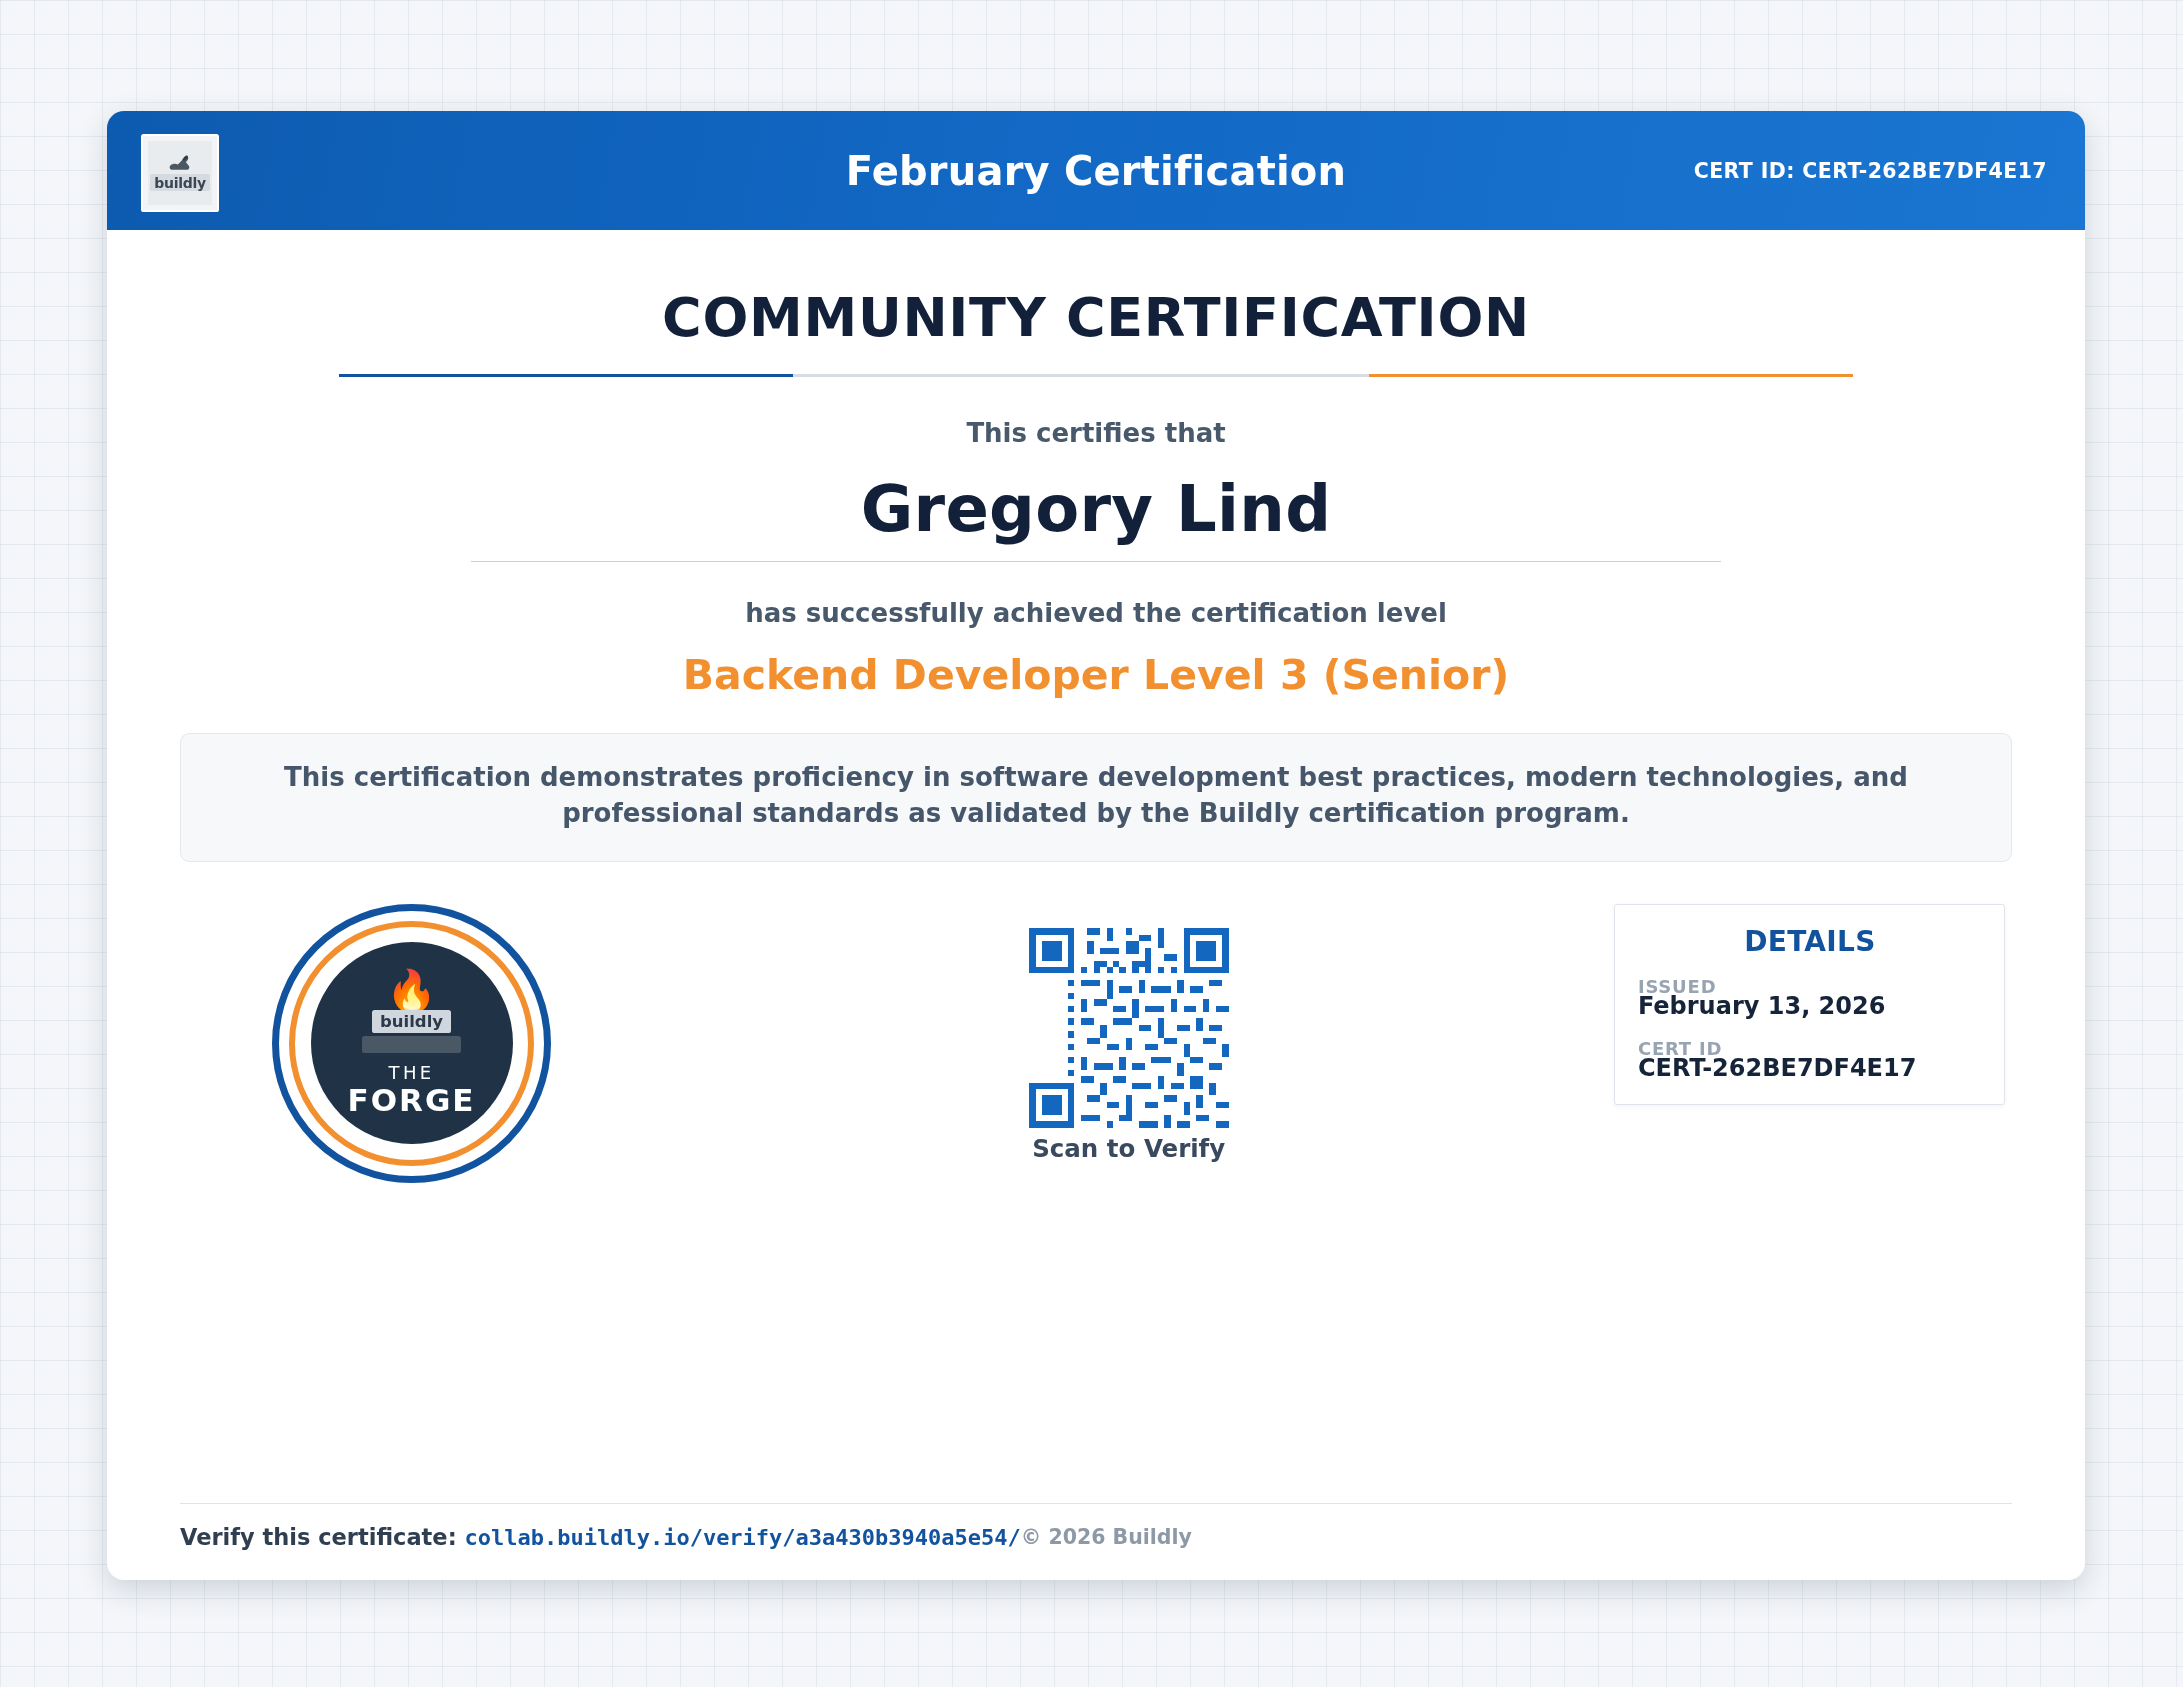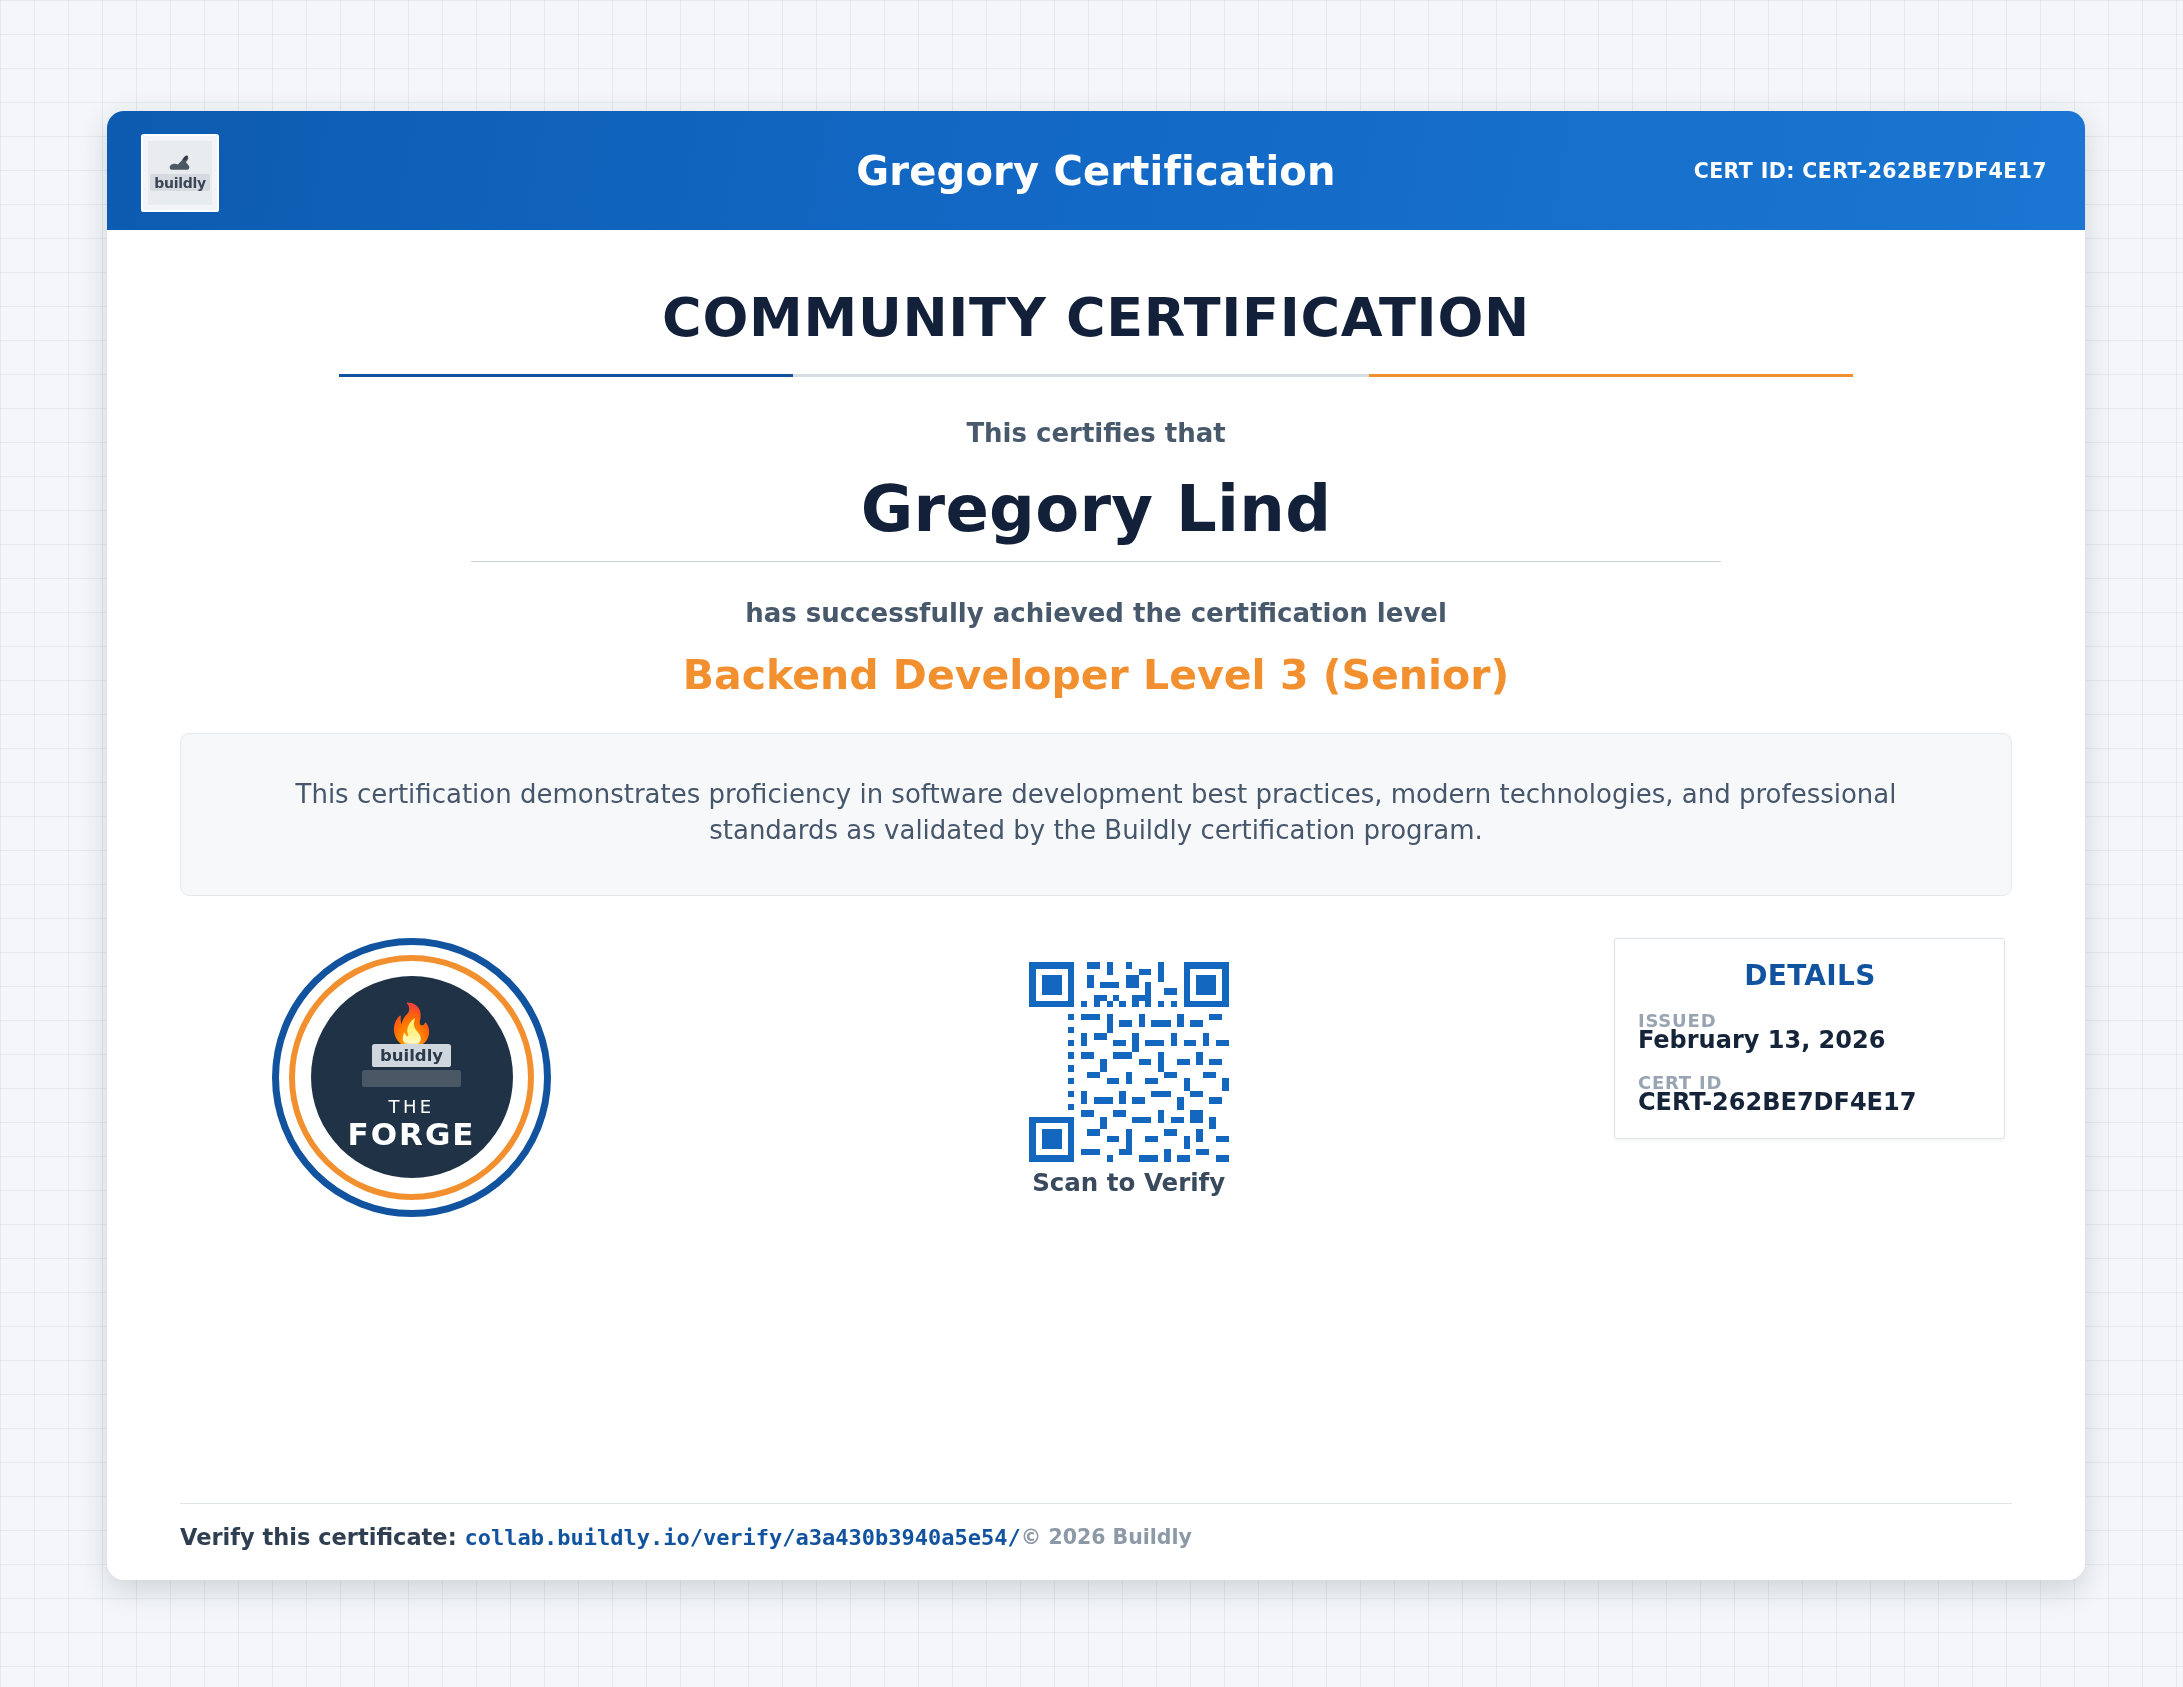--- a/index.html
+++ b/index.html
@@ -161,24 +161,24 @@
 
   .description-box {
     margin-top: 34px;
     background: #f7f8fa;
     border: 0.7px solid #e4e8ec;
     border-radius: 9.3px;
     padding: 26.5px 40px 29px 40px;
     text-align: center;
   }
   .description-box p {
-    margin: 17px;
+    margin: 0;
     font-size: 26px;
     line-height: 1.38;
-    font-weight: normal;
+    font-weight: bold;
     color: #46576b;
   }
 
   
   .lower-row {
     margin-top: 42px;
     display: flex;
     align-items: flex-start;
     justify-content: space-between;
   }
@@ -342,21 +342,21 @@
   <div class="cert-header">
     <div class="header-logo">
       <div class="logo-inner">
         <svg width="29" height="18.5" viewBox="0 0 44 28">
           <path d="M10 24 C6 24 4 20 7 17 C10 14 15 14 18 16 L24 10 C26 5 30 2 33 4 C35 6 33 10 30 12 L34 17 C37 20 35 24 31 24 Z" fill="#4b5763"></path>
           <path d="M26 9 C27 4 31 1 33 3 C34 5 31 8 28 10 Z" fill="#2f3a46"></path>
         </svg>
         <div class="logo-word">buildly</div>
       </div>
     </div>
-    <div class="header-title">Gregory Certification</div>
+    <div class="header-title">February Certification</div>
     <div class="header-certid">CERT ID: CERT-262BE7DF4E17</div>
   </div>
 
   <div class="cert-body">
 
     <div class="main-title">COMMUNITY CERTIFICATION</div>
     <div class="title-rule">
       <div class="seg-blue"></div>
         <div class="seg-grey"></div>
         <div class="seg-orange"></div>

